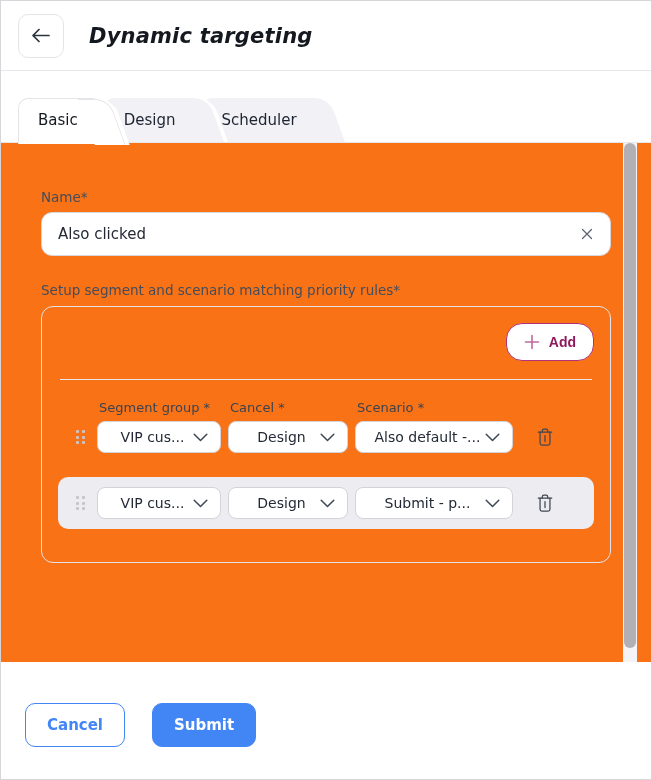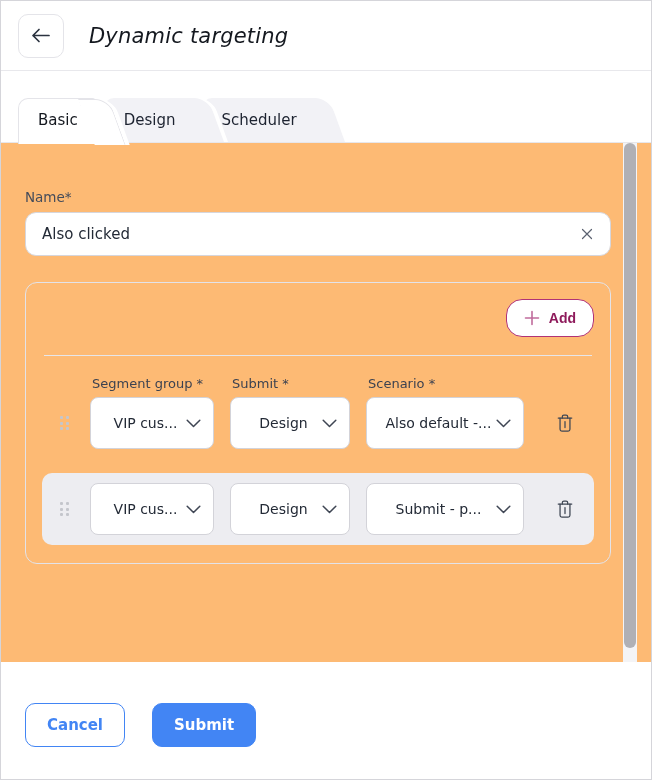--- a/index.html
+++ b/index.html
@@ -8,66 +8,66 @@
 
   .screen { position:relative; width:652px; height:780px; background:#fff;
             border:1px solid #d5d5da; overflow:hidden; }
 
   
   .header { display:flex; align-items:center; height:70px; padding:0 17px;
             border-bottom:1px solid #e8e8ec; background:#fff; }
   .back-btn { width:46px; height:44px; background:#fff; border:1px solid #e4e4e9;
               border-radius:10px; display:flex; align-items:center; justify-content:center;
               cursor:pointer; }
-  .page-title { margin-left:25px; font-size:21px; font-weight:400; font-style:italic;
+  .page-title { margin-left:25px; font-size:21px; font-weight:700; font-style:italic;
                 color:#14181f; letter-spacing:.2px; }
 
   
   .tabbar { position:relative; z-index:2; display:flex; margin:27px 0 0 17px; height:44px; }
   .tab { position:relative; height:44px; display:flex; align-items:center;
          padding:0 44px 0 20px; margin-right:-18px; cursor:pointer; }
   .tab-bg { position:absolute; top:0; left:0; right:26px; bottom:0;
             background:#f2f2f6; border-radius:10px 4px 0 0; }
   .tab-bg::after { content:""; position:absolute; top:0; right:-14px; width:30px; height:100%;
                    background:#f2f2f6; border-radius:0 14px 0 0;
                    transform:skewX(20deg); transform-origin:0 0;
                    box-shadow:4px 0 0 #fff; }
   .tab-1 { z-index:5;align-items:center; } .tab-2 { z-index:3; } .tab-3 { z-index:2; }
   .tab.active .tab-bg { background:#fff; border:1px solid #e4e4e9; border-bottom:none; bottom:-2px; }
   .tab.active .tab-bg::after { background:#fff; border:1px solid #e4e4e9;
                                border-left:none; border-bottom:none; }
   .tab-label { position:relative; z-index:1; font-size:15px; color:#1d2330; }
   .tab.active .tab-label { color:#14181f; }
 
   
-  .panel { position:relative; border-top:1px solid #e7e7eb; height:520px; background:#fdba74; }
+  .panel { position:relative; border-top:1px solid #e7e7eb; height:520px; background:#f97316;padding-left:16px; }
   .panel-content { padding:46px 40px 0 24px; }
 
   .field-label { font-size:13.5px; color:#454c5a; margin-bottom:7px; }
   .text-input, .select-input {
       height:44px; border:1px solid #d6d6dc; border-radius:11px; background:#fff;
       display:flex; align-items:center; padding:0 16px; font-size:15px; color:#232a36; }
   .text-input .value, .select-input .value { flex:1; }
   .field-group { margin-bottom:26px; }
   .field-group.rules { margin-bottom:0; }
   .field-group.rules .field-label { margin-bottom:8px; }
 
   
   .rules-box { border:1px solid #e3e3e9; border-radius:12px; padding:16px 16px 18px; min-height:257px; }
   .rules-toolbar { display:flex; justify-content:flex-end; margin-bottom:18px; }
   .add-btn { display:flex; align-items:center; gap:9px; height:38px; padding:0 17px;
              background:#fff; border:1.5px solid #b13275; border-radius:16px;
              font-size:14px; font-weight:600; color:#8e1a5b; cursor:pointer; }
   .rules-divider { border-top:1px solid #e6e6ea; margin:0 2px; }
 
   .rule-grid { display:grid; grid-template-columns:14px 124px 120px 158px 1fr;
-               column-gap:16px; align-items:center; padding-left:18px; }
+               column-gap:7px; align-items:center; padding-left:18px; }
   .rules-headers { margin-top:20px; margin-bottom:6px; }
   .col-header { font-size:13px; color:#3c4250; padding-left:2px; }
-  .rule-select { height:52px; border:1px solid #d3d3d9; border-radius:8px; background:#fff;
+  .rule-select { height:32px; border:1px solid #d3d3d9; border-radius:8px; background:#fff;
                  display:flex; align-items:center; padding:0 12px 0 14px;
                  font-size:14px; color:#232a36; cursor:pointer; }
   .rule-select .value { flex:1; text-align:center; white-space:nowrap; overflow:hidden; }
   .drag-handle { display:grid; grid-template-columns:repeat(2,3px); grid-auto-rows:3px;
                  gap:2.5px; cursor:grab; width:14px; }
   .drag-handle i { background:#c4c6cc; border-radius:1px; }
   .trash-btn { background:none; border:none; cursor:pointer; width:26px; height:26px;
                display:flex; align-items:center; justify-content:center; margin-left:12px; }
   .rule-row { margin-top:0; }
   .rule-row-alt { background:#ededf1; border-radius:10px; padding:10px 0; margin-top:24px; }
@@ -128,40 +128,41 @@
           <span>
             <svg width="14" height="14" viewBox="0 0 14 14">
               <path d="M2.5 2.5 L11.5 11.5 M11.5 2.5 L2.5 11.5" stroke="#5a6170" stroke-width="1.2" stroke-linecap="round"></path>
             </svg>
           </span>
         </div>
       </div>
 
 
       <div class="field-group rules">
+        <div class="field-label">Setup segment and scenario matching priority rules*</div>
 
         <div class="rules-box">
 
           <div class="rules-toolbar">
             <button class="add-btn">
               <span>
                 <svg width="16" height="16" viewBox="0 0 16 16">
                   <path d="M8 1.5 V14.5 M1.5 8 H14.5" stroke="#c06b9c" stroke-width="1.6" stroke-linecap="round"></path>
                 </svg>
               </span>
               <span>Add</span>
             </button>
           </div>
 
           <div class="rules-divider"></div>
 
           <div class="rule-grid rules-headers">
             <span></span>
             <span class="col-header">Segment group *</span>
-            <span class="col-header">Submit *</span>
+            <span class="col-header">Cancel *</span>
             <span class="col-header">Scenario *</span>
             <span></span>
           </div>
 
           <div class="rule-grid rule-row">
             <span class="drag-handle">
               <i></i>
                 <i></i>
                 <i></i>
                 <i></i>

